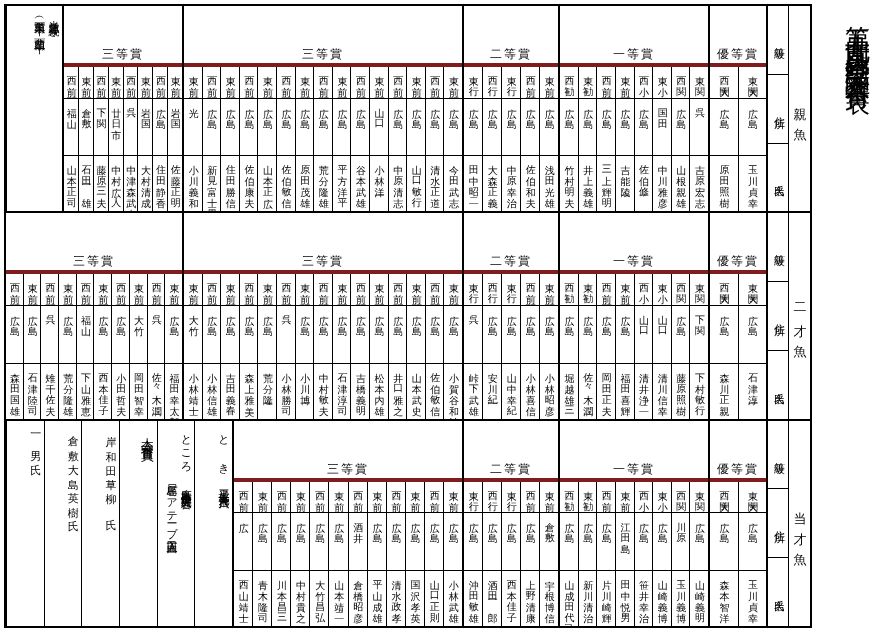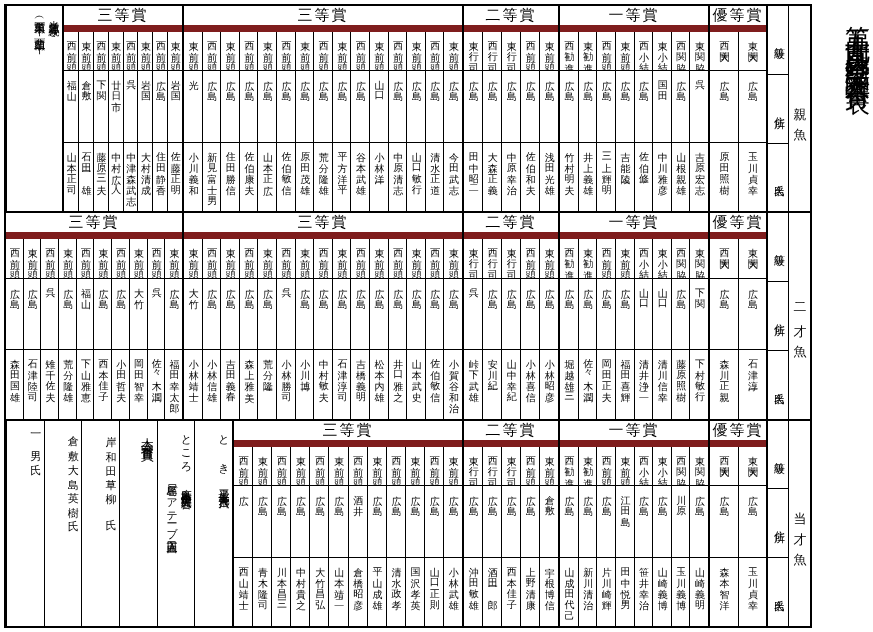--- a/index.html
+++ b/index.html
@@ -53,23 +53,24 @@
   }
   .bandlabel .hdrstack div:last-child{border-bottom:none;}
 
   
   .group{
     display:flex;flex-direction:column;
     border-left:2px solid #000;box-sizing:border-box;min-width:0;
   }
   .group:last-child{border-left:none;}
   .grouphdr{
-    flex:0 0 17px;border-bottom:7px solid #7f1d1d;box-sizing:border-box;
-    font-size:15px;display:flex;align-items:center;justify-content:center;
+    flex:0 0 17px;border-bottom:4px solid #7f1d1d;box-sizing:border-box;
+    font-size:12px;display:flex;align-items:center;justify-content:center;
     letter-spacing:2px;
+    margin-top:40px;
   }
   .cols{flex:1 1 auto;display:flex;flex-direction:row-reverse;min-height:0;}
   .col{
     flex:1 1 0;min-width:0;border-left:1px solid #000;box-sizing:border-box;
     display:flex;flex-direction:column;
   }
   .col:last-child{border-left:none;}
   .cell{
     box-sizing:border-box;overflow:hidden;
     writing-mode:vertical-rl;text-orientation:upright;

